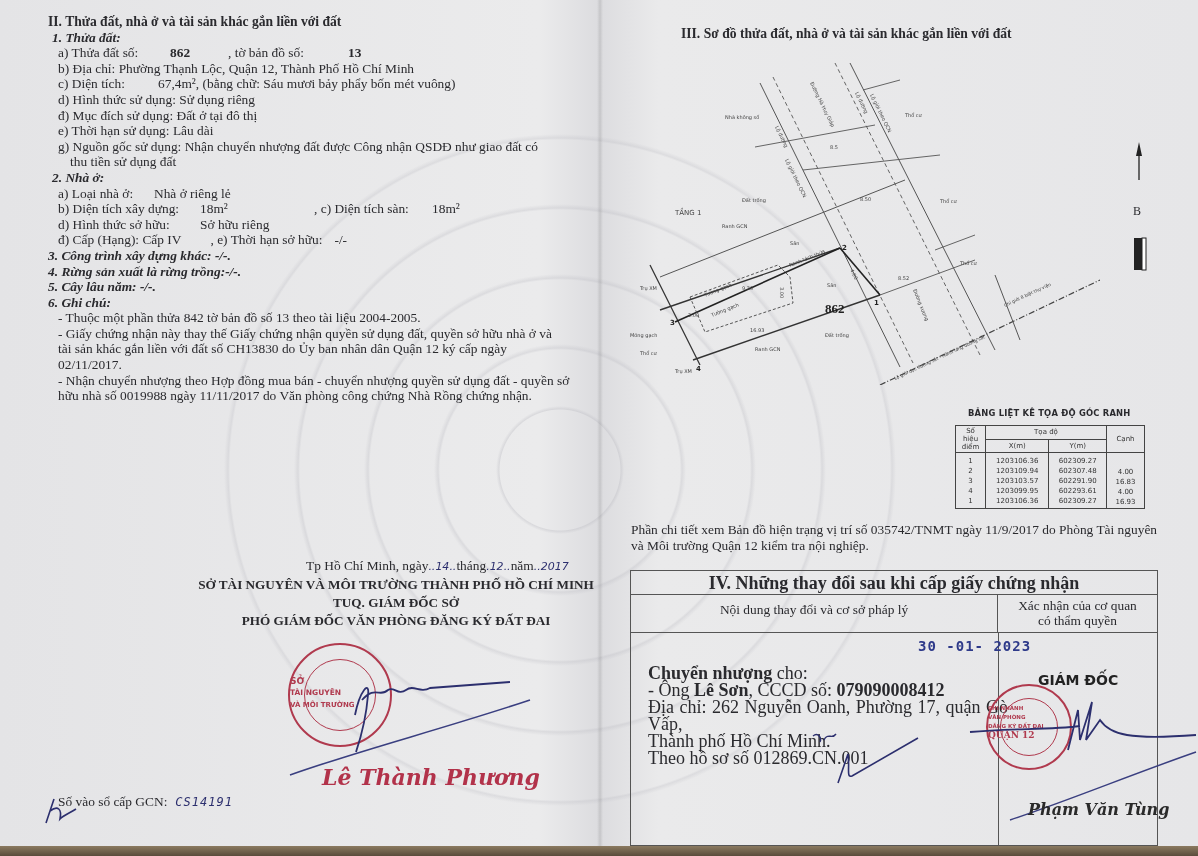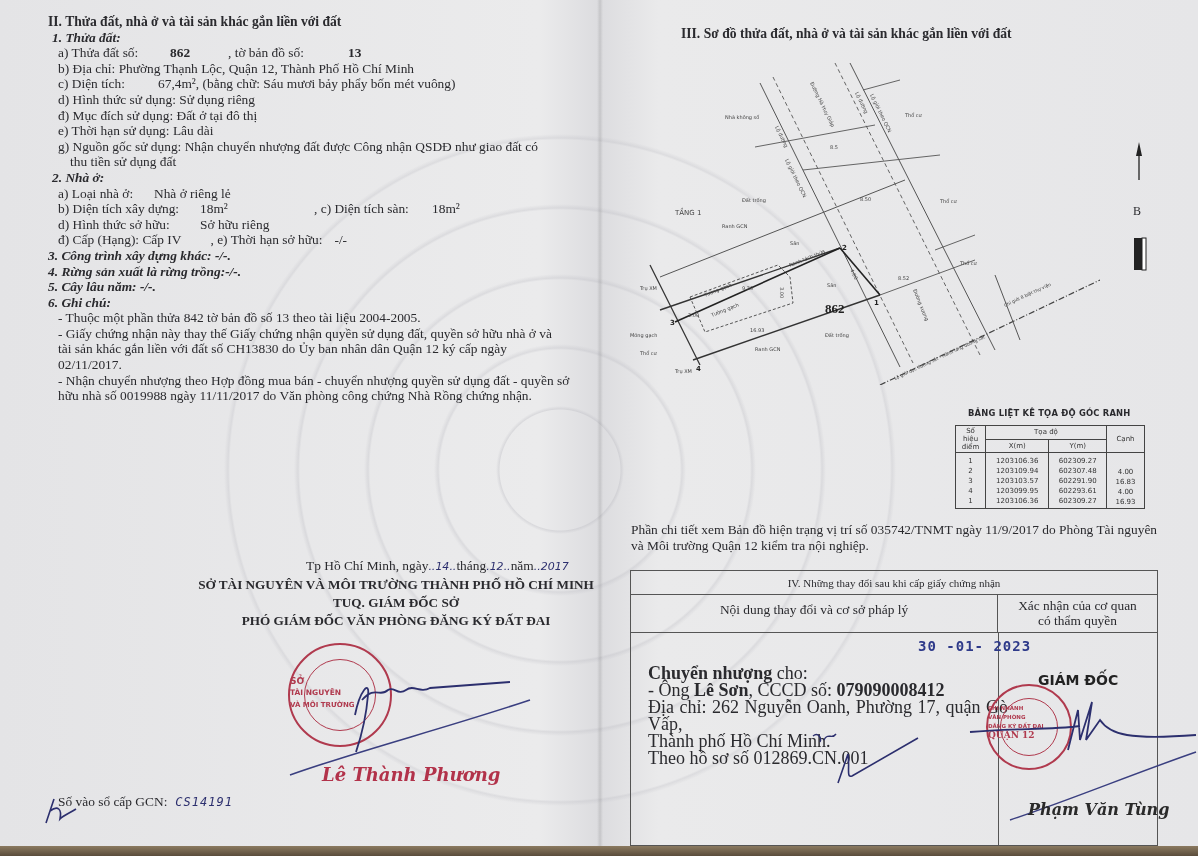--- a/index.html
+++ b/index.html
@@ -30,21 +30,21 @@
   .row { margin-left: 10px; white-space: nowrap; }
   .row .lbl { display: inline-block; }
   .row .val { display: inline-block; }
   .bold { font-weight: bold; }
   .note { margin-left: 10px; }
   .sign-block { position: absolute; left: 186px; top: 557px; width: 420px; text-align: center; font-size: 13.4px; line-height: 18px; }
   .sign-block .place { margin-left: 120px; text-align: left; font-size: 13.4px; }
   .sign-block .hw { font-family: "DejaVu Sans", sans-serif; font-style: italic; font-size: 11px; color: #2c2f6e; }
   .sign-block .org { font-weight: bold; font-size: 13.2px; }
   .signer {
-    position: absolute; left: 322px; top: 764px; font-size: 18px; font-style: italic;
+    position: absolute; left: 322px; top: 764px; font-size: 22px; font-style: italic;
     color: #b2324a; font-family: "DejaVu Serif", serif; font-weight: bold;
   }
   .seal {
     position: absolute; border: 2.5px solid #b03a4e; border-radius: 50%;
     color: #b03a4e; text-align: left; font-family: "DejaVu Sans", sans-serif; font-weight: bold;
   }
   .seal .inner { position: absolute; border: 1.5px solid #b03a4e; border-radius: 50%; }
   .gcn { position: absolute; left: 58px; top: 794px; font-size: 13.4px; }
   .gcn .hw { font-family: "DejaVu Sans Mono", monospace; font-style: italic; color: #2c2f6e; font-size: 12px; margin-left: 8px; letter-spacing: 1px; text-align: right; }
 
@@ -57,21 +57,21 @@
     font-family: "DejaVu Sans", sans-serif; font-size: 7px; color: #333;
   }
   table.coords td, table.coords th { border: 1px solid #444; text-align: center; padding: 1px 2px; font-weight: normal; }
   table.coords .body td { border-top: none; border-bottom: none; line-height: 10px; padding: 0 2px; }
   .detail-note { position: absolute; left: 631px; top: 522px; width: 540px; font-size: 13.4px; line-height: 16px; }
 
   .changes {
     position: absolute; left: 630px; top: 570px; width: 528px; height: 276px;
     border: 1px solid #555; font-size: 13.4px;
   }
-  .changes .title { height: 24px; border-bottom: 1px solid #555; text-align: center; font-weight: normal; line-height: 24px; font-size: 11px; }
+  .changes .title { height: 24px; border-bottom: 1px solid #555; text-align: center; font-weight: bold; line-height: 24px; font-size: 18px; }
   .changes .heads { display: flex; height: 38px; border-bottom: 1px solid #555; }
   .changes .heads .c1 { width: 367px; border-right: 1px solid #555; text-align: center; line-height: 30px; }
   .changes .heads .c2 { flex: 1; text-align: center; line-height: 15px; padding-top: 3px; }
   .changes .vline { position: absolute; left: 367px; top: 62px; width: 1px; height: 213px; background: #555; }
   .stamp-date {
     position: absolute; left: 918px; top: 638px; font-family: "DejaVu Sans Mono", monospace;
     color: #2e3a8a; font-size: 14px; font-weight: bold; letter-spacing: 1px;
   }
   .change-body { position: absolute; left: 648px; top: 665px; width: 360px; font-size: 18px; line-height: 17px; }
   .change-body .justify { text-align: justify; text-align-last: justify; }

